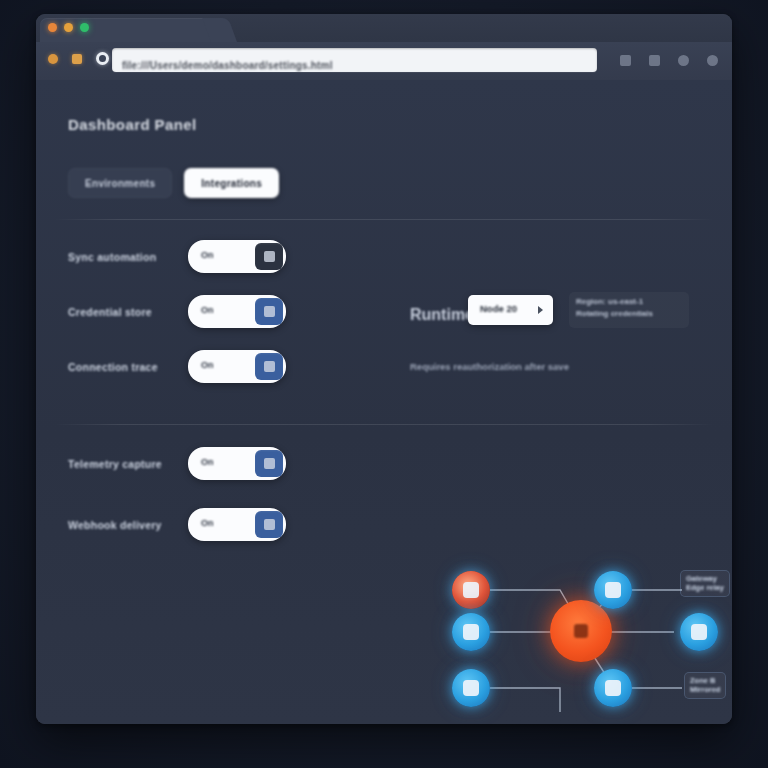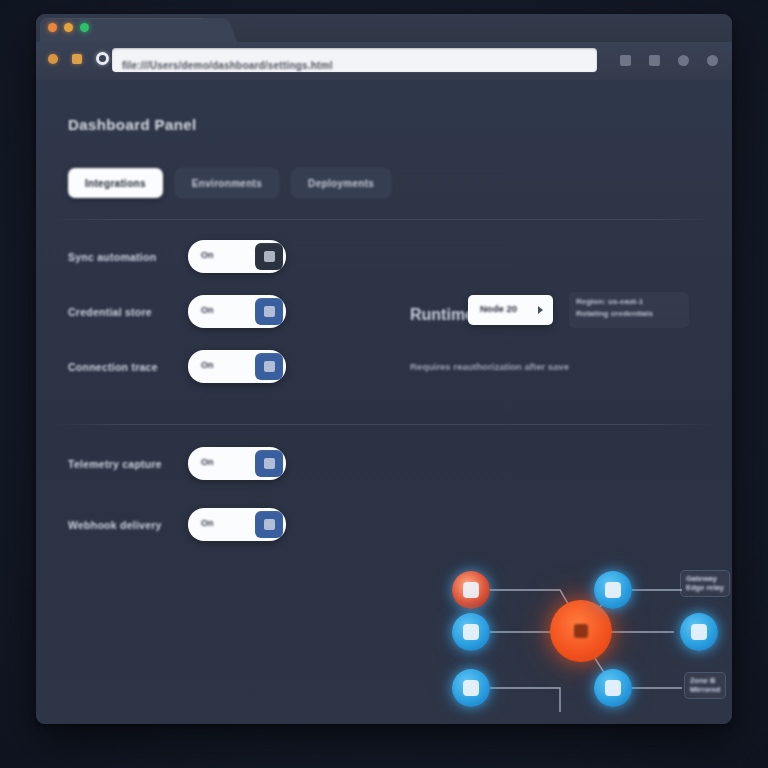--- a/index.html
+++ b/index.html
@@ -165,28 +165,25 @@
         <div class="tbi c"></div>
         <div class="tbi c"></div>
       </div>
     </div>
 
     <div class="page">
 
       <div class="pagetitle">Dashboard Panel</div>
 
       <div class="segs">
+        <div class="seg idle">
+          <span>Environments</span>
+        </div>
         <div class="seg active">
           <span>Integrations</span>
-        </div>
-        <div class="seg idle">
-          <span>Environments</span>
-        </div>
-        <div class="seg idle">
-          <span>Deployments</span>
         </div>
       </div>
 
       <div class="divider" style="top:139px"></div>
 
       <div class="row" style="left:32px;top:160px">
         <div class="rowlabel">Sync automation</div>
         <div class="toggle">
           <div class="tg-txt">On</div>
           <div class="knob"></div>

